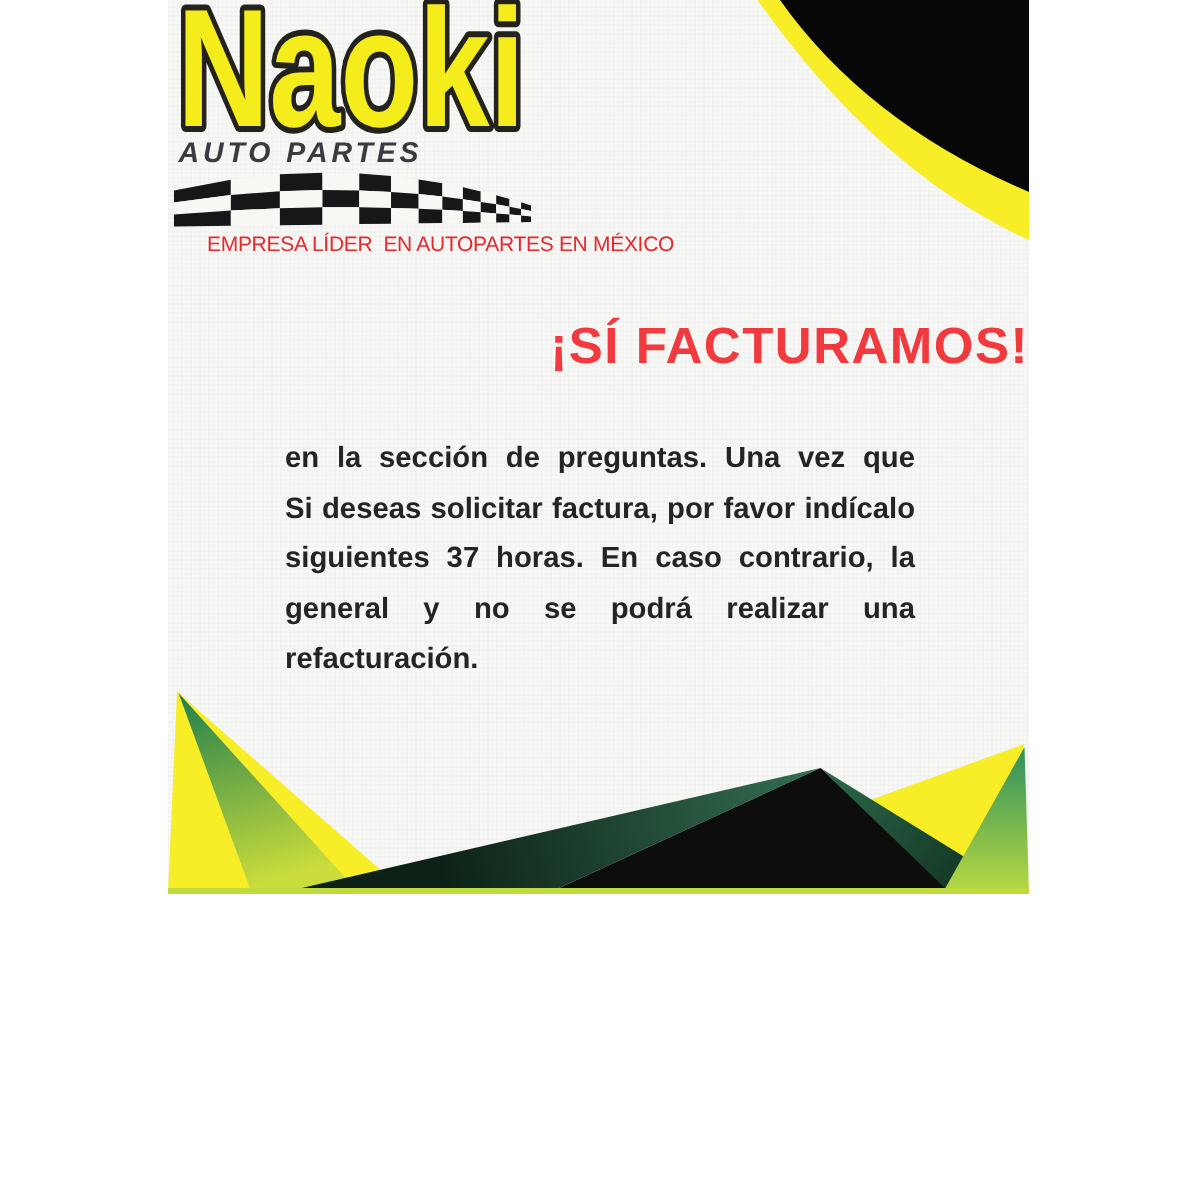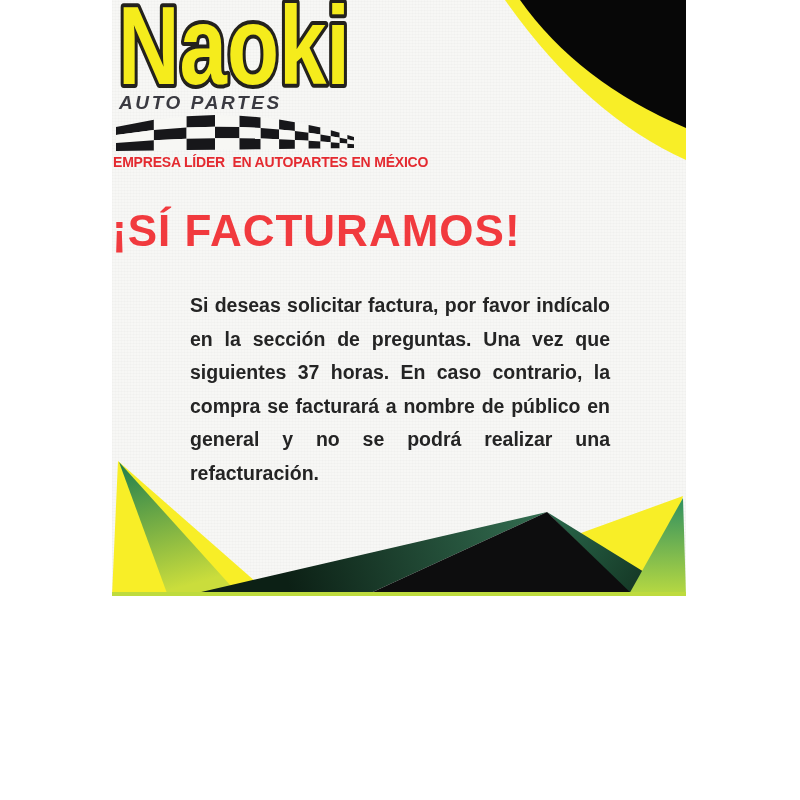--- a/index.html
+++ b/index.html
@@ -10,24 +10,24 @@
       repeating-linear-gradient(90deg, rgba(0,0,0,0.012) 0 1px, transparent 1px 3px);}
   .decor{position:absolute;pointer-events:none;}
   #decor-top{top:0;right:0;}
   #decor-bottom{bottom:0;left:0;}
   #logo{position:absolute;left:2px;top:0;}
   #logo text{font-family:"Liberation Sans",sans-serif;font-weight:bold;fill:#f5ec1c;
     stroke:#24221d;stroke-width:8px;stroke-linejoin:round;paint-order:stroke fill;}
   #logo-subtitle{position:absolute;left:7px;top:93px;font-size:19px;font-weight:700;
     letter-spacing:2.6px;color:#3a3a41;line-height:19px;font-style:italic;}
   #flag{position:absolute;left:4px;top:110px;}
-  #tagline{position:absolute;left:1px;top:154px;font-size:14px;font-weight:700;
+  #tagline{position:absolute;left:26px;top:154px;font-size:14px;font-weight:400;
     letter-spacing:-0.2px;color:#e42a30;white-space:pre;line-height:16px;}
-  #heading{position:absolute;left:0;top:211px;width:100%;text-align:left;
-    font-size:44px;font-weight:700;letter-spacing:1px;color:#f13a3e;line-height:40px;}
+  #heading{position:absolute;left:0;top:211px;width:100%;text-align:right;
+    font-size:34px;font-weight:700;letter-spacing:1px;color:#f13a3e;line-height:40px;}
   #body{position:absolute;left:78px;top:289px;width:420px;color:#242424;
     font-size:19.5px;font-weight:700;}
   .line{line-height:33.5px;height:33.5px;text-align:justify;text-align-last:justify;
     white-space:normal;}
   .line.last{text-align:center;text-align-last:left;}
 </style>
 </head>
 <body>
 
 <div class="page">
@@ -83,24 +83,23 @@
       <polygon points="231.4,24.9 238.0,27.0 238.0,30.7 231.4,29.3" fill="#17171a"></polygon>
       <polygon points="231.4,29.3 238.0,30.7 238.0,34.3 231.4,33.7" fill="#f7f7f4"></polygon>
       <polygon points="231.4,33.7 238.0,34.3 238.0,38.0 231.4,38.1" fill="#17171a"></polygon>
     </svg>
 
   <div id="tagline">EMPRESA LÍDER  EN AUTOPARTES EN MÉXICO</div>
 
   <div id="heading">¡SÍ FACTURAMOS!</div>
 
   <div id="body">
+    <div class="line">en la sección de preguntas. Una vez que</div>
     <div class="line">Si deseas solicitar factura, por favor indícalo</div>
-    <div class="line">en la sección de preguntas. Una vez que</div>
     <div class="line">siguientes 37 horas. En caso contrario, la</div>
-    <div class="line">compra se facturará a nombre de público en</div>
     <div class="line">general y no se podrá realizar una</div>
     <div class="line last">refacturación.</div>
   </div>
 
   <svg id="decor-bottom" class="decor" width="574" height="136" viewBox="0 0 574 136">
     <defs>
       <linearGradient id="gLeft" x1="0" y1="0" x2="0.25" y2="1">
         <stop offset="0" stop-color="#1f7d4e"></stop>
           <stop offset="1" stop-color="#cadd3c"></stop>
       </linearGradient>

